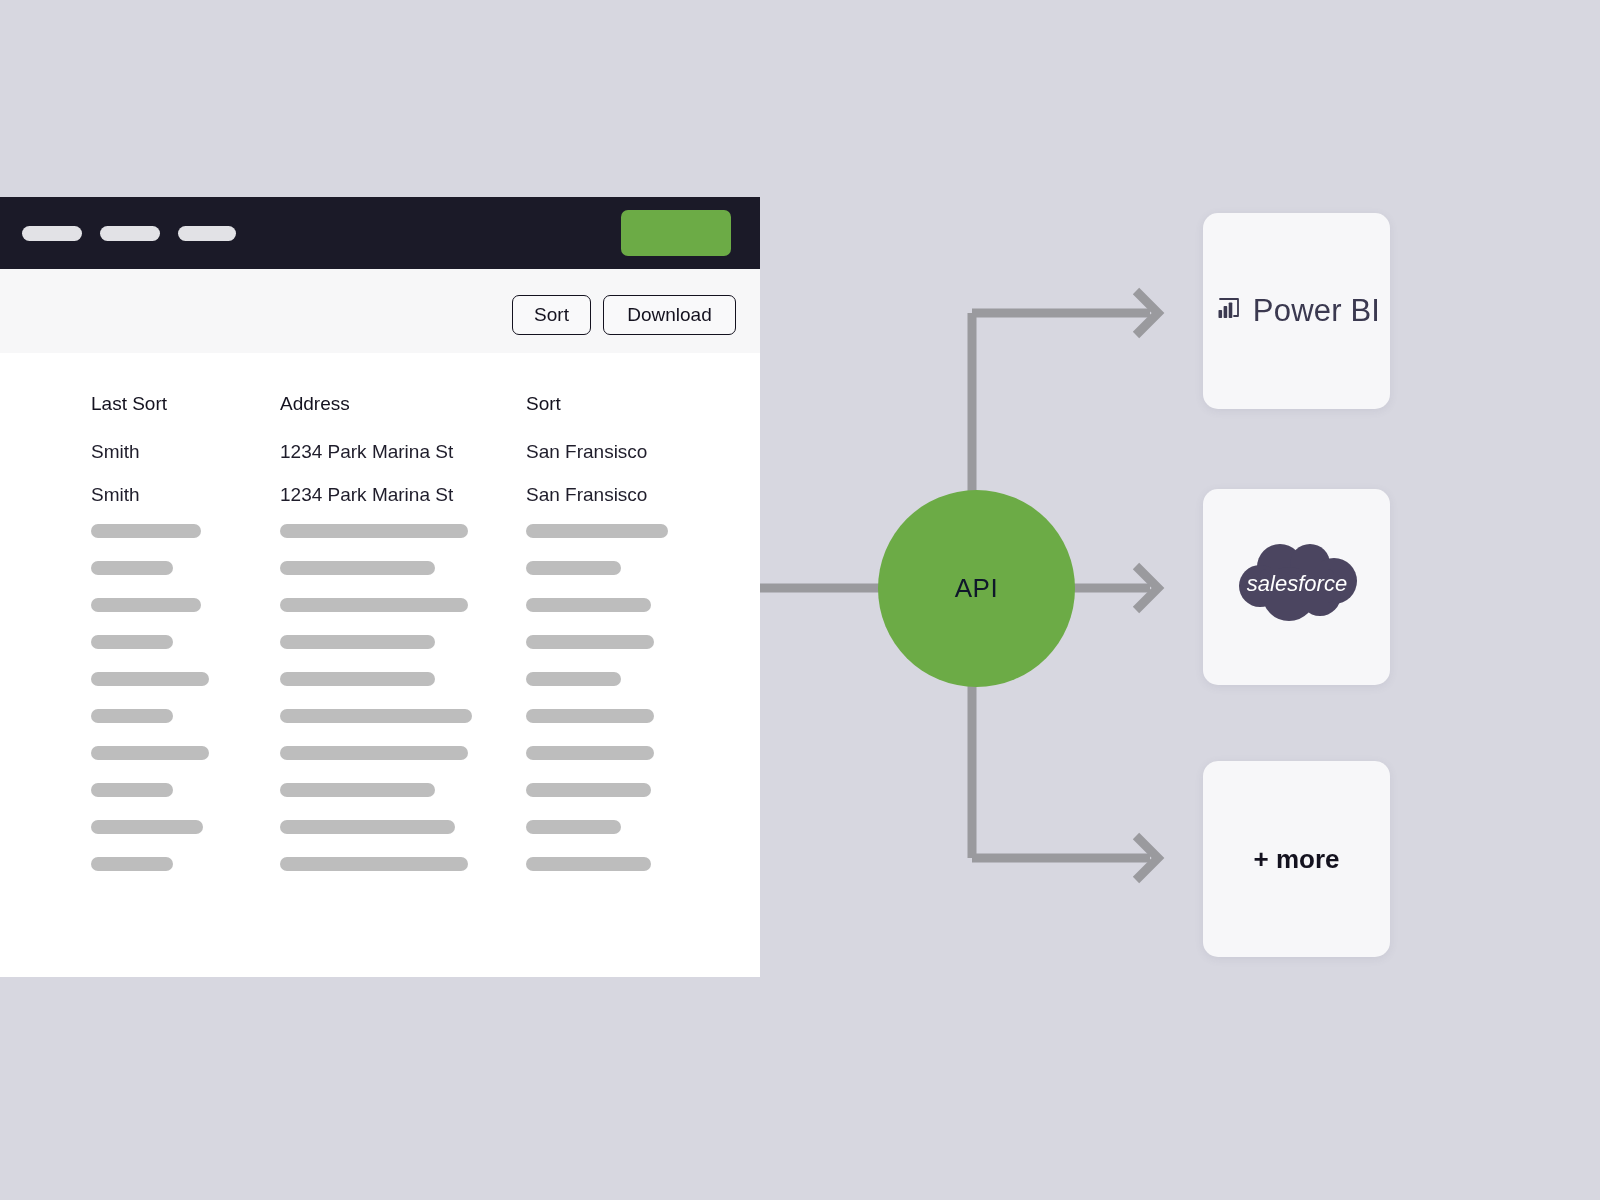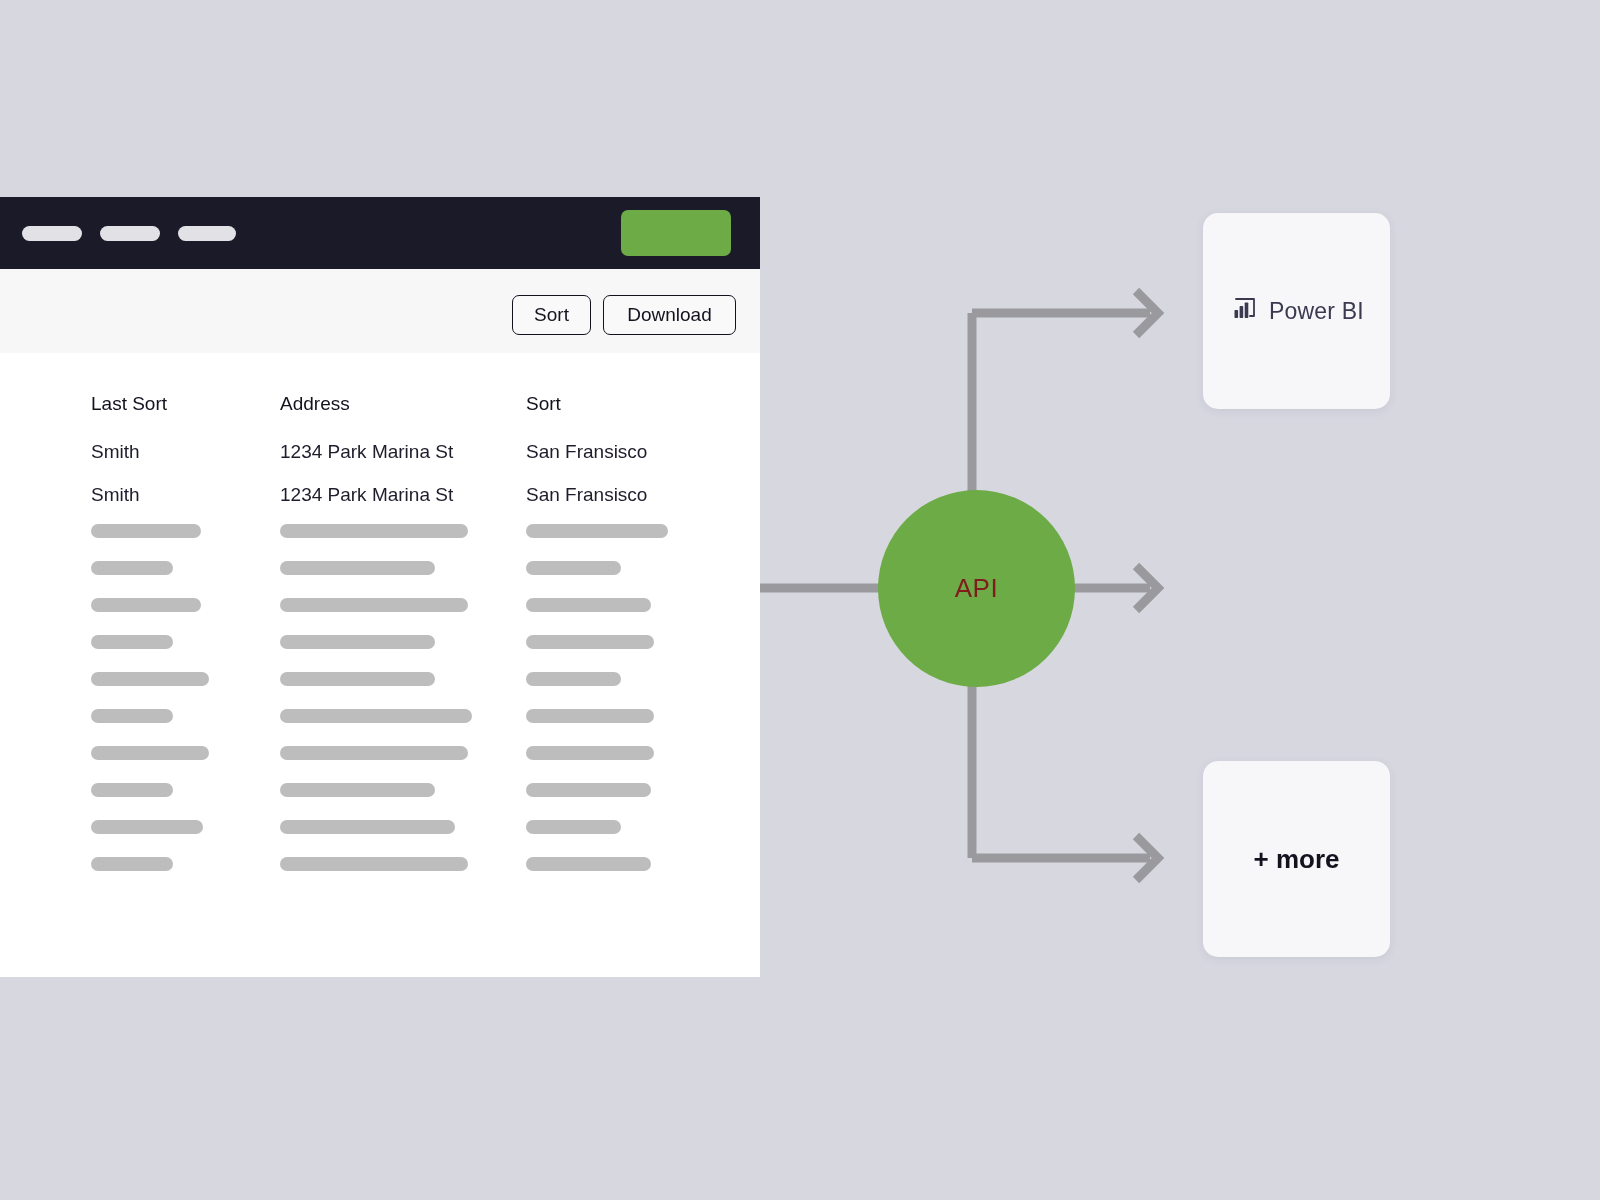--- a/index.html
+++ b/index.html
@@ -84,39 +84,39 @@
   #flow { position: absolute; left: 0; top: 0; width: 1600px; height: 1200px; pointer-events: none; }
 
   
   #api-node {
     position: absolute; left: 878px; top: 490px;
     width: 197px; height: 197px;
     background: #6cab46; border-radius: 50%;
     display: flex; align-items: center; justify-content: center;
   }
   #api-label {
-    color: #7f1d1d; font-size: 26px; font-weight: 400;
+    color: #0f172a; font-size: 26px; font-weight: 400;
     letter-spacing: .5px;
   }
 
   
   .dest-card {
     position: absolute; left: 1203px; width: 187px; height: 196px;
     background: #f7f7f9; border-radius: 15px;
     box-shadow: 0 2px 8px rgba(90,90,120,.10);
     display: flex; align-items: center; justify-content: center;
     cursor: pointer;
   }
   #card-powerbi    { top: 213px; }
   #card-salesforce { top: 489px; }
   #card-more       { top: 761px; }
 
   .pb-row { display: flex; align-items: center; gap: 10px; }
   #powerbi-label {
-    font-size: 23px; color: #3b3950; font-weight: 500;
+    font-size: 31px; color: #3b3950; font-weight: 500;
     letter-spacing: .2px; white-space: nowrap;
   }
   #more-label {
     font-size: 26px; color: #14121f; font-weight: 700; white-space: nowrap;
   }
 </style>
 </head>
 <body>
 
 <div id="stage">
@@ -226,18 +226,34 @@
           <path d="M7 5 H25 V22 H21" fill="none" stroke="#3b3950" stroke-width="1.8" stroke-linecap="round" stroke-linejoin="round"></path>
           <rect x="5.5" y="16" width="3.6" height="8" rx="0.8" fill="#3b3950"></rect>
           <rect x="10.6" y="12" width="3.6" height="12" rx="0.8" fill="#3b3950"></rect>
           <rect x="15.7" y="8.5" width="3.6" height="15.5" rx="0.8" fill="#3b3950"></rect>
         </svg>
       </span>
       <span id="powerbi-label">Power BI</span>
     </div>
   </div>
 
+  <div class="dest-card" id="card-salesforce">
+    <span>
+      <svg width="126" height="92" viewBox="0 0 126 92" xmlns="http://www.w3.org/2000/svg">
+        <g fill="#4b4560">
+          <circle cx="46" cy="28" r="23"></circle>
+          <circle cx="76" cy="25" r="20"></circle>
+          <circle cx="100" cy="42" r="23"></circle>
+          <circle cx="26" cy="47" r="21"></circle>
+          <circle cx="55" cy="55" r="27"></circle>
+          <circle cx="86" cy="56" r="21"></circle>
+          <rect x="26" y="30" width="74" height="34" rx="6"></rect>
+        </g>
+        <text x="63" y="52" text-anchor="middle" fill="#ffffff" font-family="Liberation Sans, sans-serif" font-size="22" font-style="italic" font-weight="400">salesforce</text>
+      </svg>
+    </span>
+  </div>
 
   <div class="dest-card" id="card-more">
     <span id="more-label">+ more</span>
   </div>
 
 </div>
 
 </body></html>

